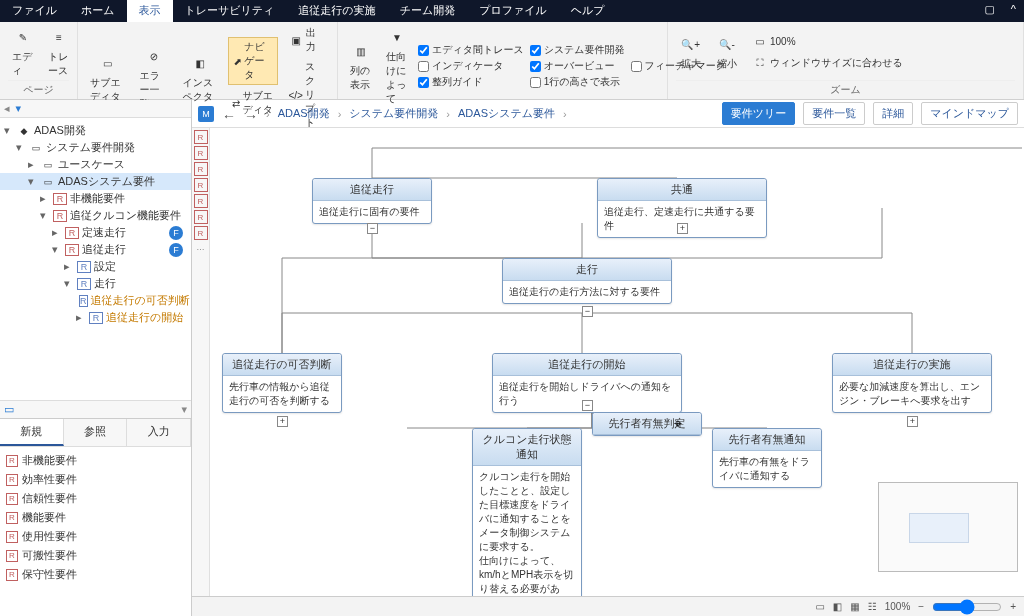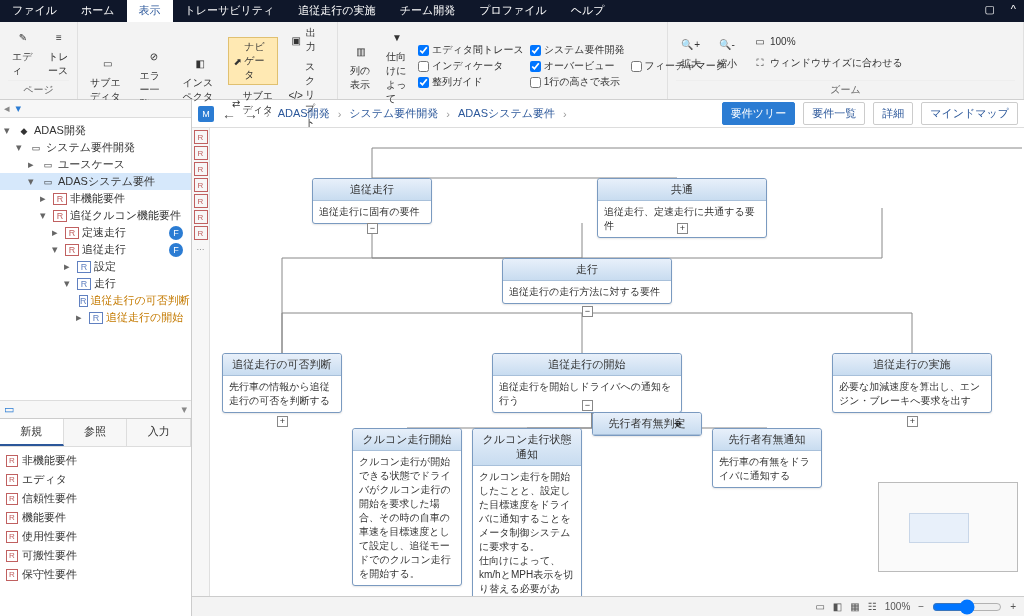--- a/index.html
+++ b/index.html
@@ -283,21 +283,21 @@
       <div class="bt">参照</div>
       <div class="bt">入力</div>
     </div>
     <div class="blist">
       <div class="li">
           <span class="ico" style="border:1px solid #c06060;color:#c06060;width:12px;height:12px;font-size:8px;text-align:center">R</span>
           <span>非機能要件</span>
         </div>
       <div class="li">
           <span class="ico" style="border:1px solid #c06060;color:#c06060;width:12px;height:12px;font-size:8px;text-align:center">R</span>
-          <span>エディタ</span>
+          <span>効率性要件</span>
         </div>
       <div class="li">
           <span class="ico" style="border:1px solid #c06060;color:#c06060;width:12px;height:12px;font-size:8px;text-align:center">R</span>
           <span>信頼性要件</span>
         </div>
       <div class="li">
           <span class="ico" style="border:1px solid #c06060;color:#c06060;width:12px;height:12px;font-size:8px;text-align:center">R</span>
           <span>機能要件</span>
         </div>
       <div class="li">
@@ -389,24 +389,20 @@
           <div class="hd">追従走行の開始</div>
           <div class="bd">追従走行を開始しドライバへの通知を行う</div>
         </div>
       <div class="exp" style="left:390px;top:272px">−</div>
       <div class="node" style="left:640px;top:225px;width:160px">
           <div class="hd">追従走行の実施</div>
           <div class="bd">必要な加減速度を算出し、エンジン・ブレーキへ要求を出す</div>
         </div>
       <div class="exp" style="left:715px;top:288px">+</div>
 
-      <div class="node" style="left:160px;top:300px;width:110px">
-          <div class="hd">クルコン走行開始</div>
-          <div class="bd">クルコン走行が開始できる状態でドライバがクルコン走行の開始を要求した場合、その時の自車の車速を目標速度として設定し、追従モードでのクルコン走行を開始する。</div>
-        </div>
       <div class="node" style="left:280px;top:300px;width:110px">
           <div class="hd">クルコン走行状態通知</div>
           <div class="bd" style="white-space:pre-line">クルコン走行を開始したことと、設定した目標速度をドライバに通知することをメータ制御システムに要求する。
 仕向けによって、km/hとMPH表示を切り替える必要がある。</div>
         </div>
       <div class="node" style="left:400px;top:284px;width:110px">
           <div class="hd">先行者有無判定</div>
         </div>
       <div class="node" style="left:520px;top:300px;width:110px">
           <div class="hd">先行者有無通知</div>

